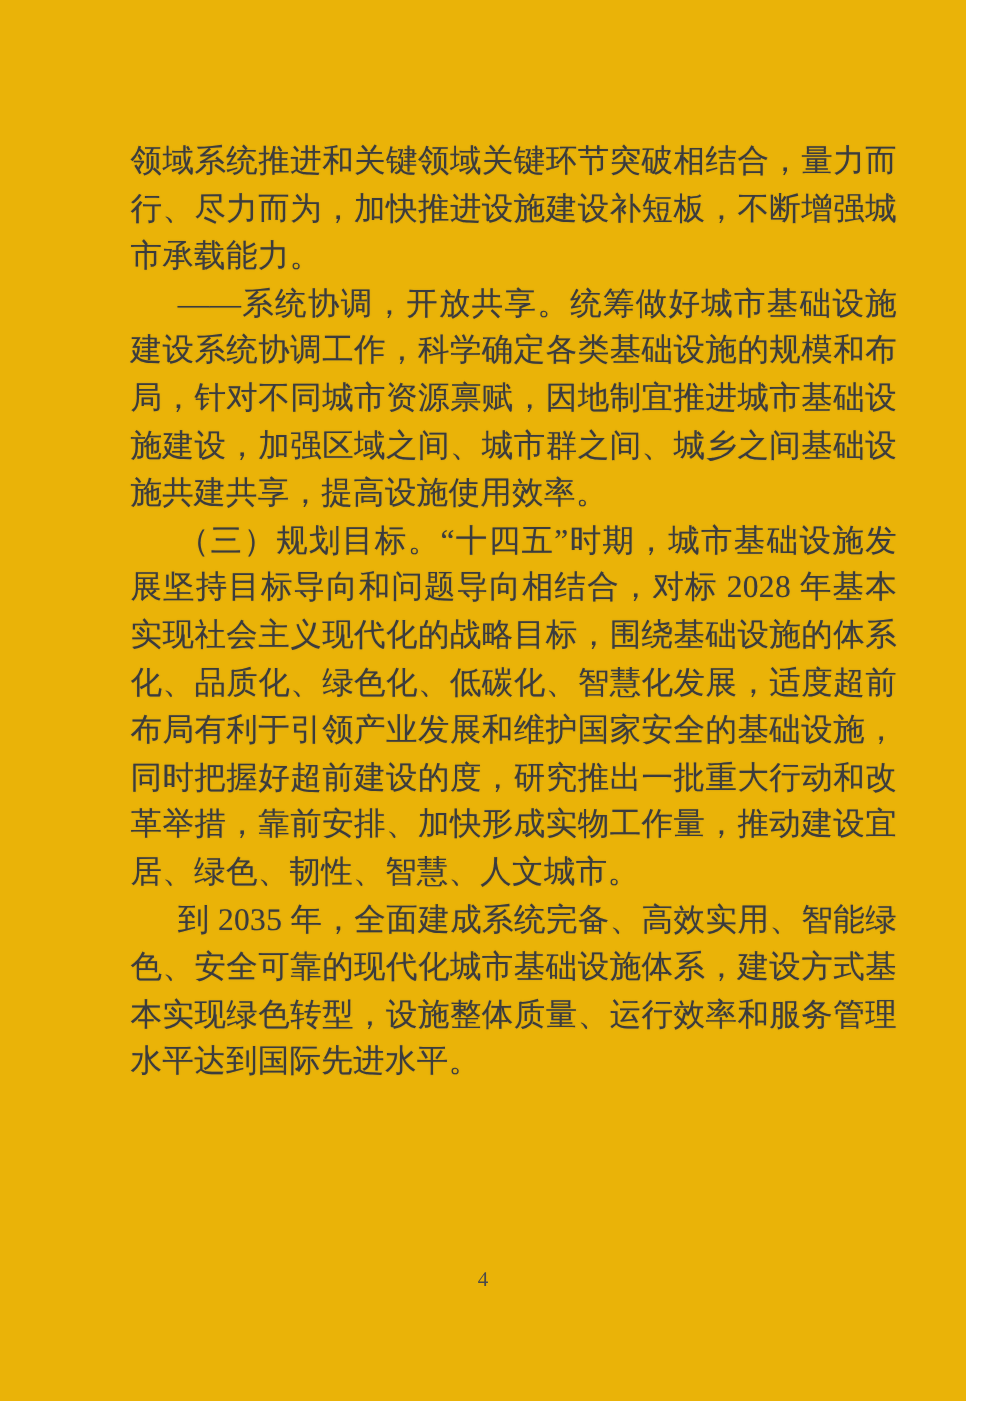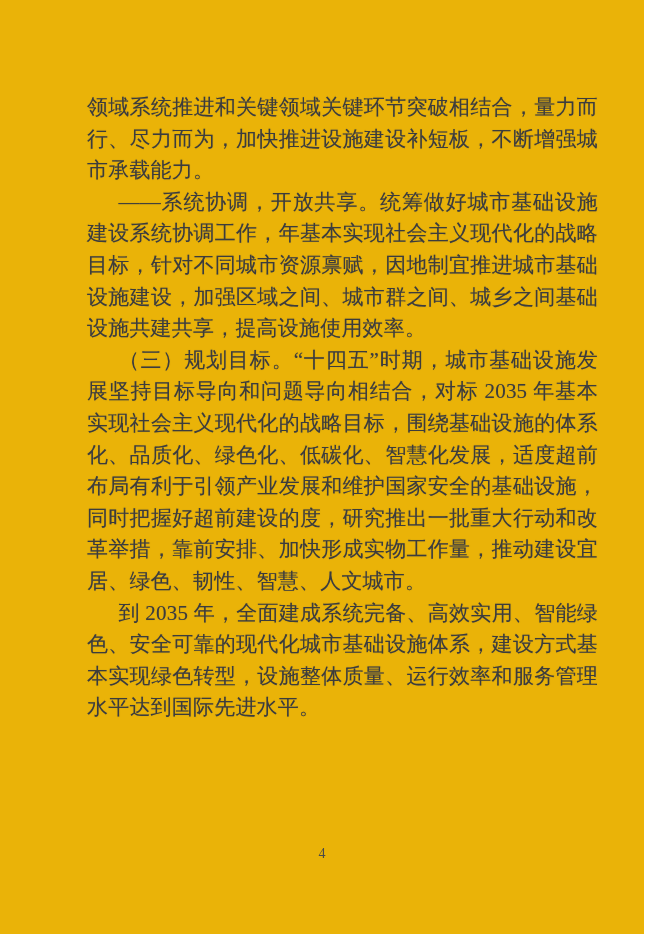--- a/index.html
+++ b/index.html
@@ -45,18 +45,18 @@
     color: #4a4a4a;
     letter-spacing: 0;
   }
 </style>
 </head>
 <body>
 
 <div class="page">
   <div class="text-block">
     <p class="continuation">领域系统推进和关键领域关键环节突破相结合，量力而行、尽力而为，加快推进设施建设补短板，不断增强城市承载能力。</p>
-    <p>——系统协调，开放共享。统筹做好城市基础设施建设系统协调工作，年基本实现社会主义现代化的战略目标，针对不同城市资源禀赋，因地制宜推进城市基础设施建设，加强区域之间、城市群之间、城乡之间基础设施共建共享，提高设施使用效率。</p>
-    <p>（三）规划目标。“十四五”时期，城市基础设施发展坚持目标导向和问题导向相结合，对标 2035 年基本实现社会主义现代化的战略目标，围绕基础设施的体系化、品质化、绿色化、低碳化、智慧化发展，适度超前布局有利于引领产业发展和维护国家安全的基础设施，同时把握好超前建设的度，研究推出一批重大行动和改革举措，靠前安排、加快形成实物工作量，推动建设宜居、绿色、韧性、智慧、人文城市。</p>
+    <p>——系统协调，开放共享。统筹做好城市基础设施建设系统协调工作，科学确定各类基础设施的规模和布局，针对不同城市资源禀赋，因地制宜推进城市基础设施建设，加强区域之间、城市群之间、城乡之间基础设施共建共享，提高设施使用效率。</p>
+    <p>（三）规划目标。“十四五”时期，城市基础设施发展坚持目标导向和问题导向相结合，对标 2028 年基本实现社会主义现代化的战略目标，围绕基础设施的体系化、品质化、绿色化、低碳化、智慧化发展，适度超前布局有利于引领产业发展和维护国家安全的基础设施，同时把握好超前建设的度，研究推出一批重大行动和改革举措，靠前安排、加快形成实物工作量，推动建设宜居、绿色、韧性、智慧、人文城市。</p>
     <p>到 2035 年，全面建成系统完备、高效实用、智能绿色、安全可靠的现代化城市基础设施体系，建设方式基本实现绿色转型，设施整体质量、运行效率和服务管理水平达到国际先进水平。</p>
   </div>
   <div class="page-number">4</div>
 </div>
 
 </body></html>

